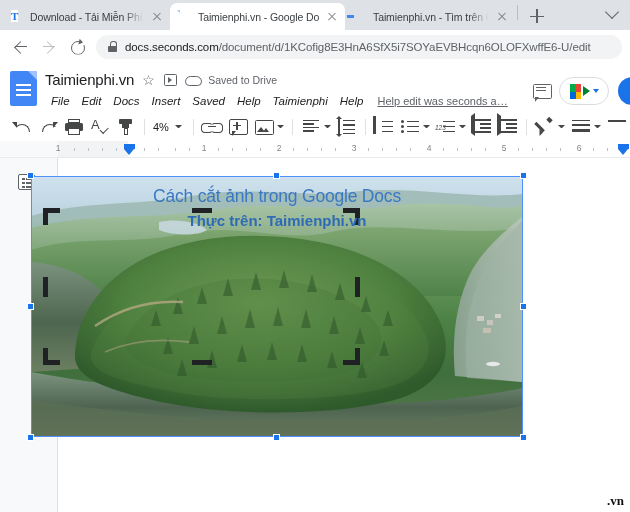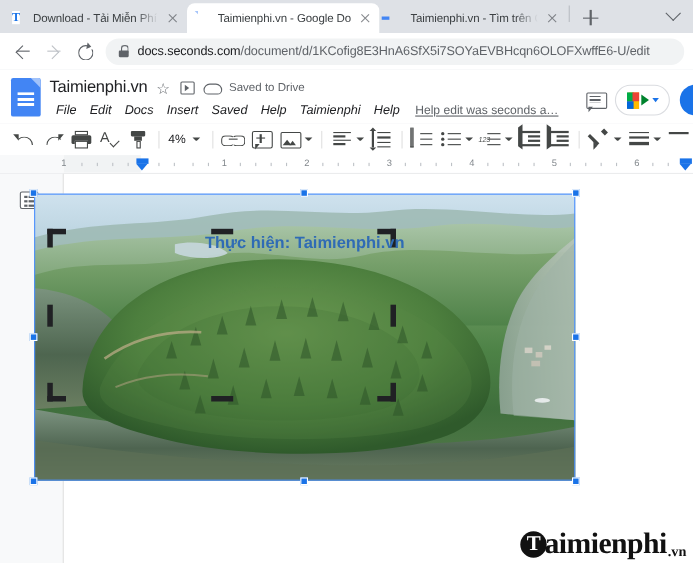--- a/index.html
+++ b/index.html
@@ -901,21 +901,22 @@
               <rect x="446" y="140" width="7" height="5" fill="#d8d3c8"></rect>
               <rect x="456" y="144" width="6" height="5" fill="#cfc9bd"></rect>
               <rect x="464" y="138" width="6" height="4" fill="#ddd8cd"></rect>
               <rect x="452" y="152" width="8" height="5" fill="#c9c3b6"></rect>
             </g>
 
             <ellipse cx="462" cy="188" rx="7" ry="2.2" fill="#eceff1" opacity="0.9"></ellipse>
           </svg>
         </div>
 
-        <div class="doc-sub">Thực hiện: Taimienphi.vn</div>
+        <div class="doc-heading">Cách cắt ảnh trong Google Docs</div>
+        <div class="doc-sub">Thực trên: Taimienphi.vn</div>
 
         <div class="sel-outline"></div>
         <span class="sel-h sh-tl"></span>
         <span class="sel-h sh-tc"></span>
         <span class="sel-h sh-tr"></span>
         <span class="sel-h sh-ml"></span>
         <span class="sel-h sh-mr"></span>
         <span class="sel-h sh-bl"></span>
         <span class="sel-h sh-bc"></span>
         <span class="sel-h sh-br"></span>
@@ -928,18 +929,17 @@
           <span class="crop-edge ce-t"></span>
           <span class="crop-edge ce-b"></span>
           <span class="crop-edge ce-l"></span>
           <span class="crop-edge ce-r"></span>
         </div>
 
       </div>
     </div>
 
     <div class="watermark">
-      <span class="wm-main"><span class="wm-circle"></span><span>aimienphi</span></span>
       <span class="wm-tld">.vn</span>
     </div>
 
   </div>
 </div>
 
 </body></html>

